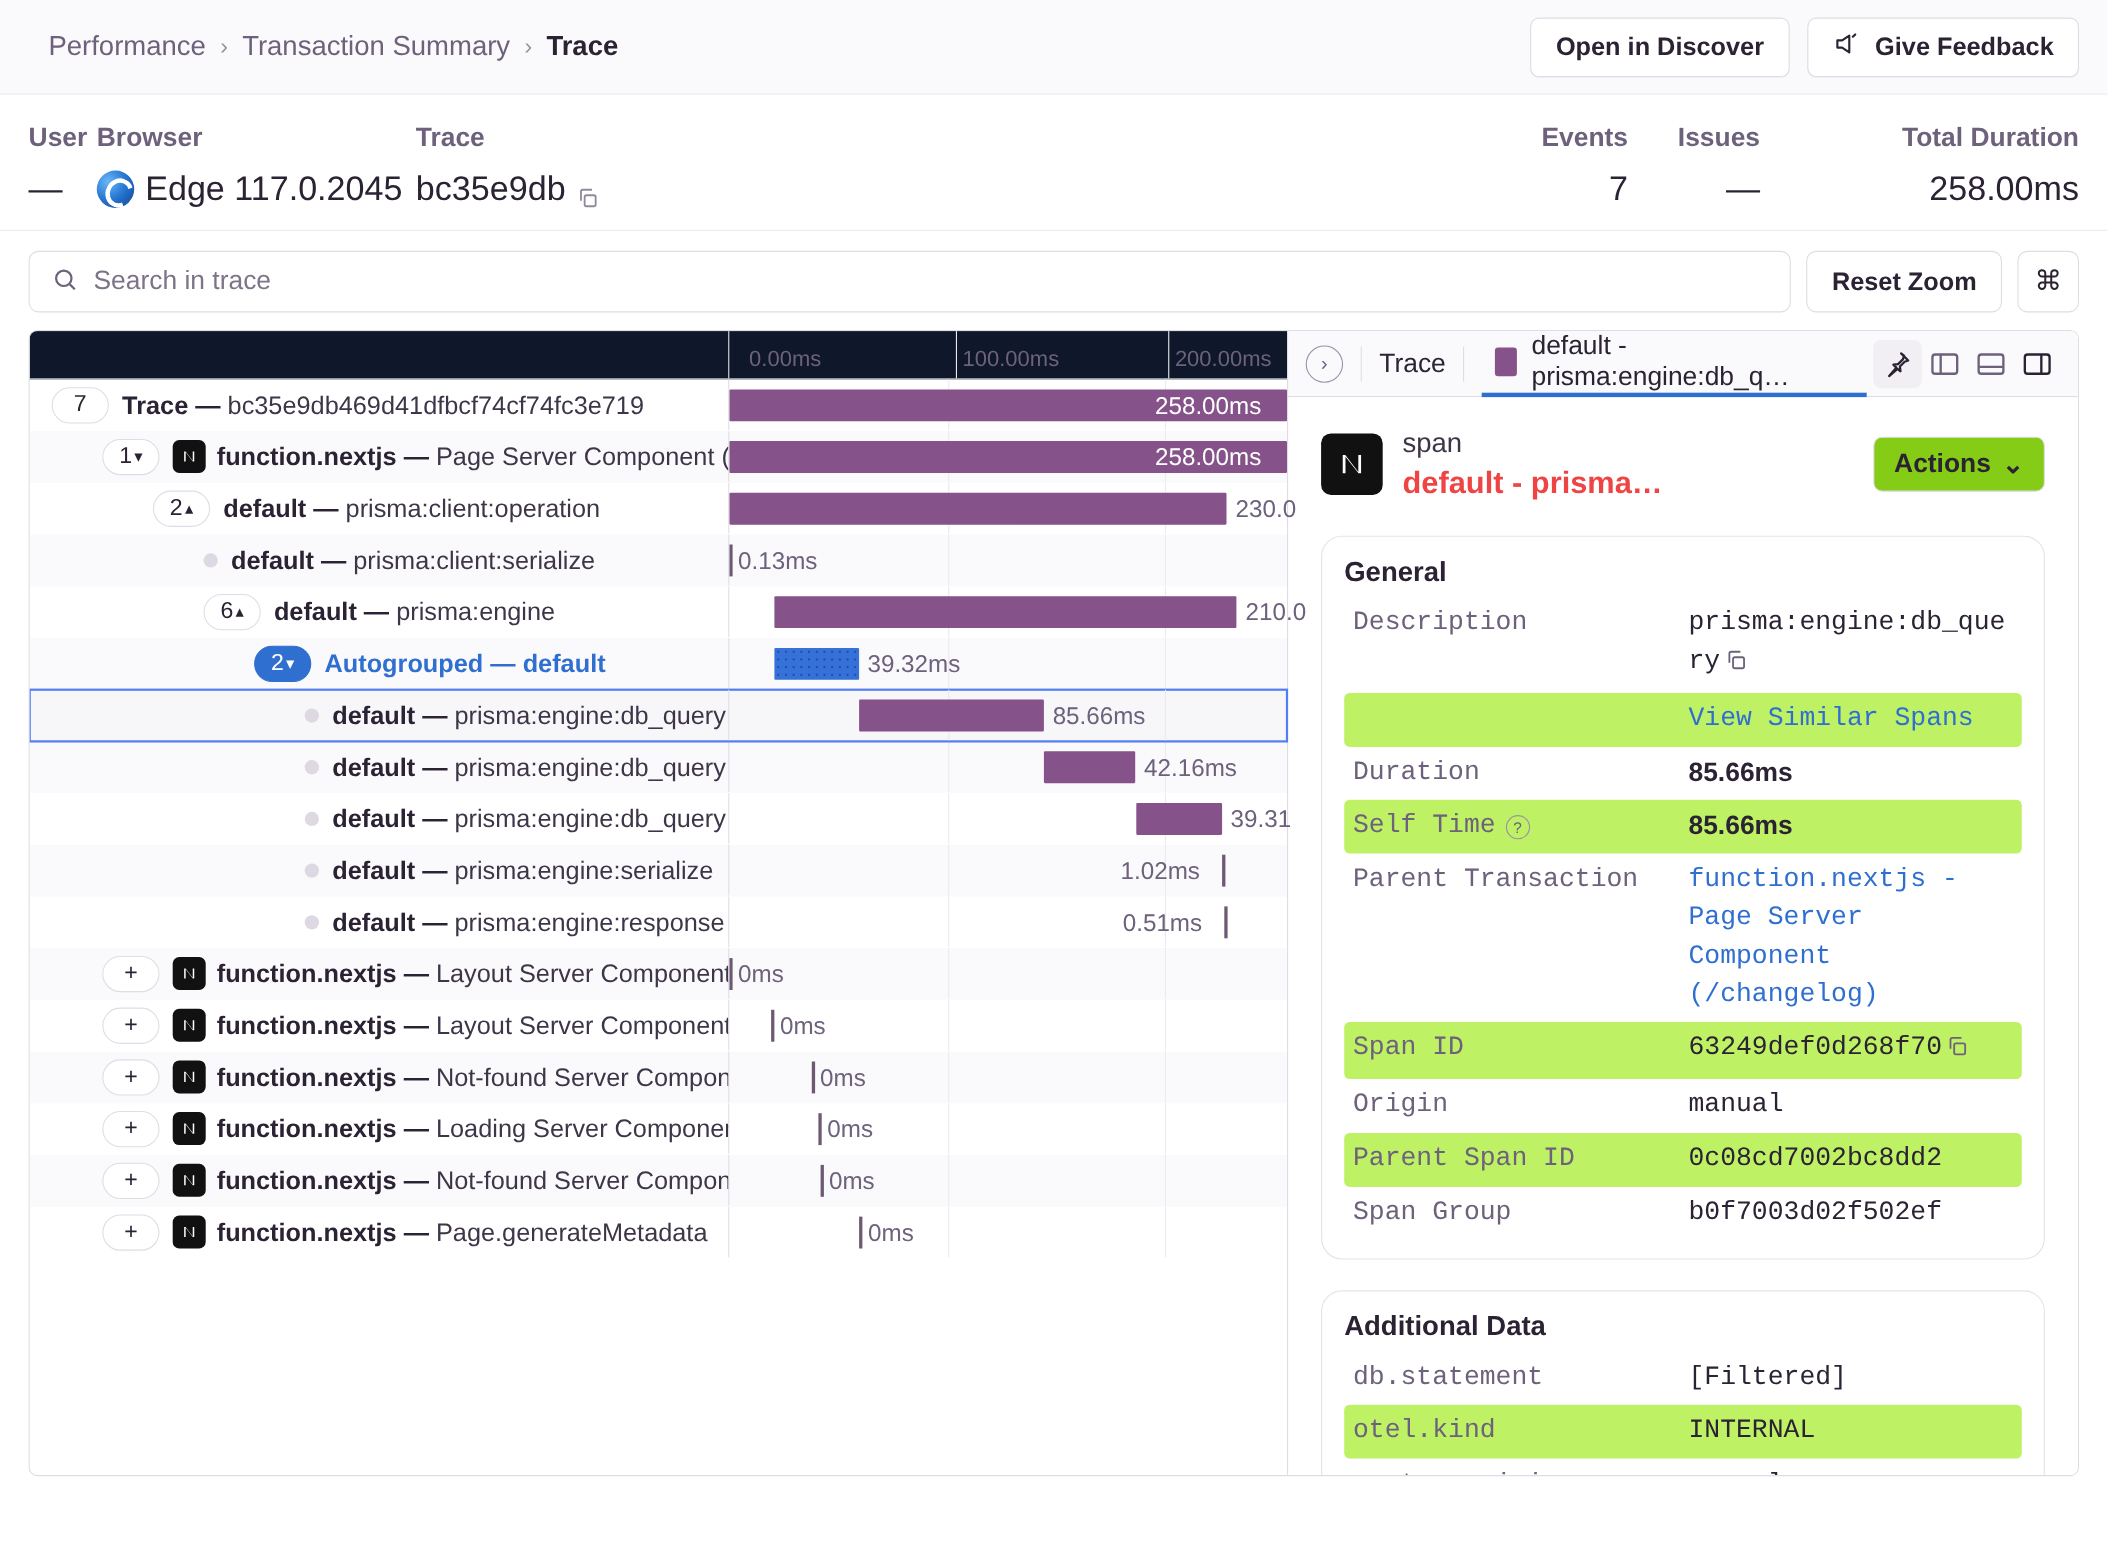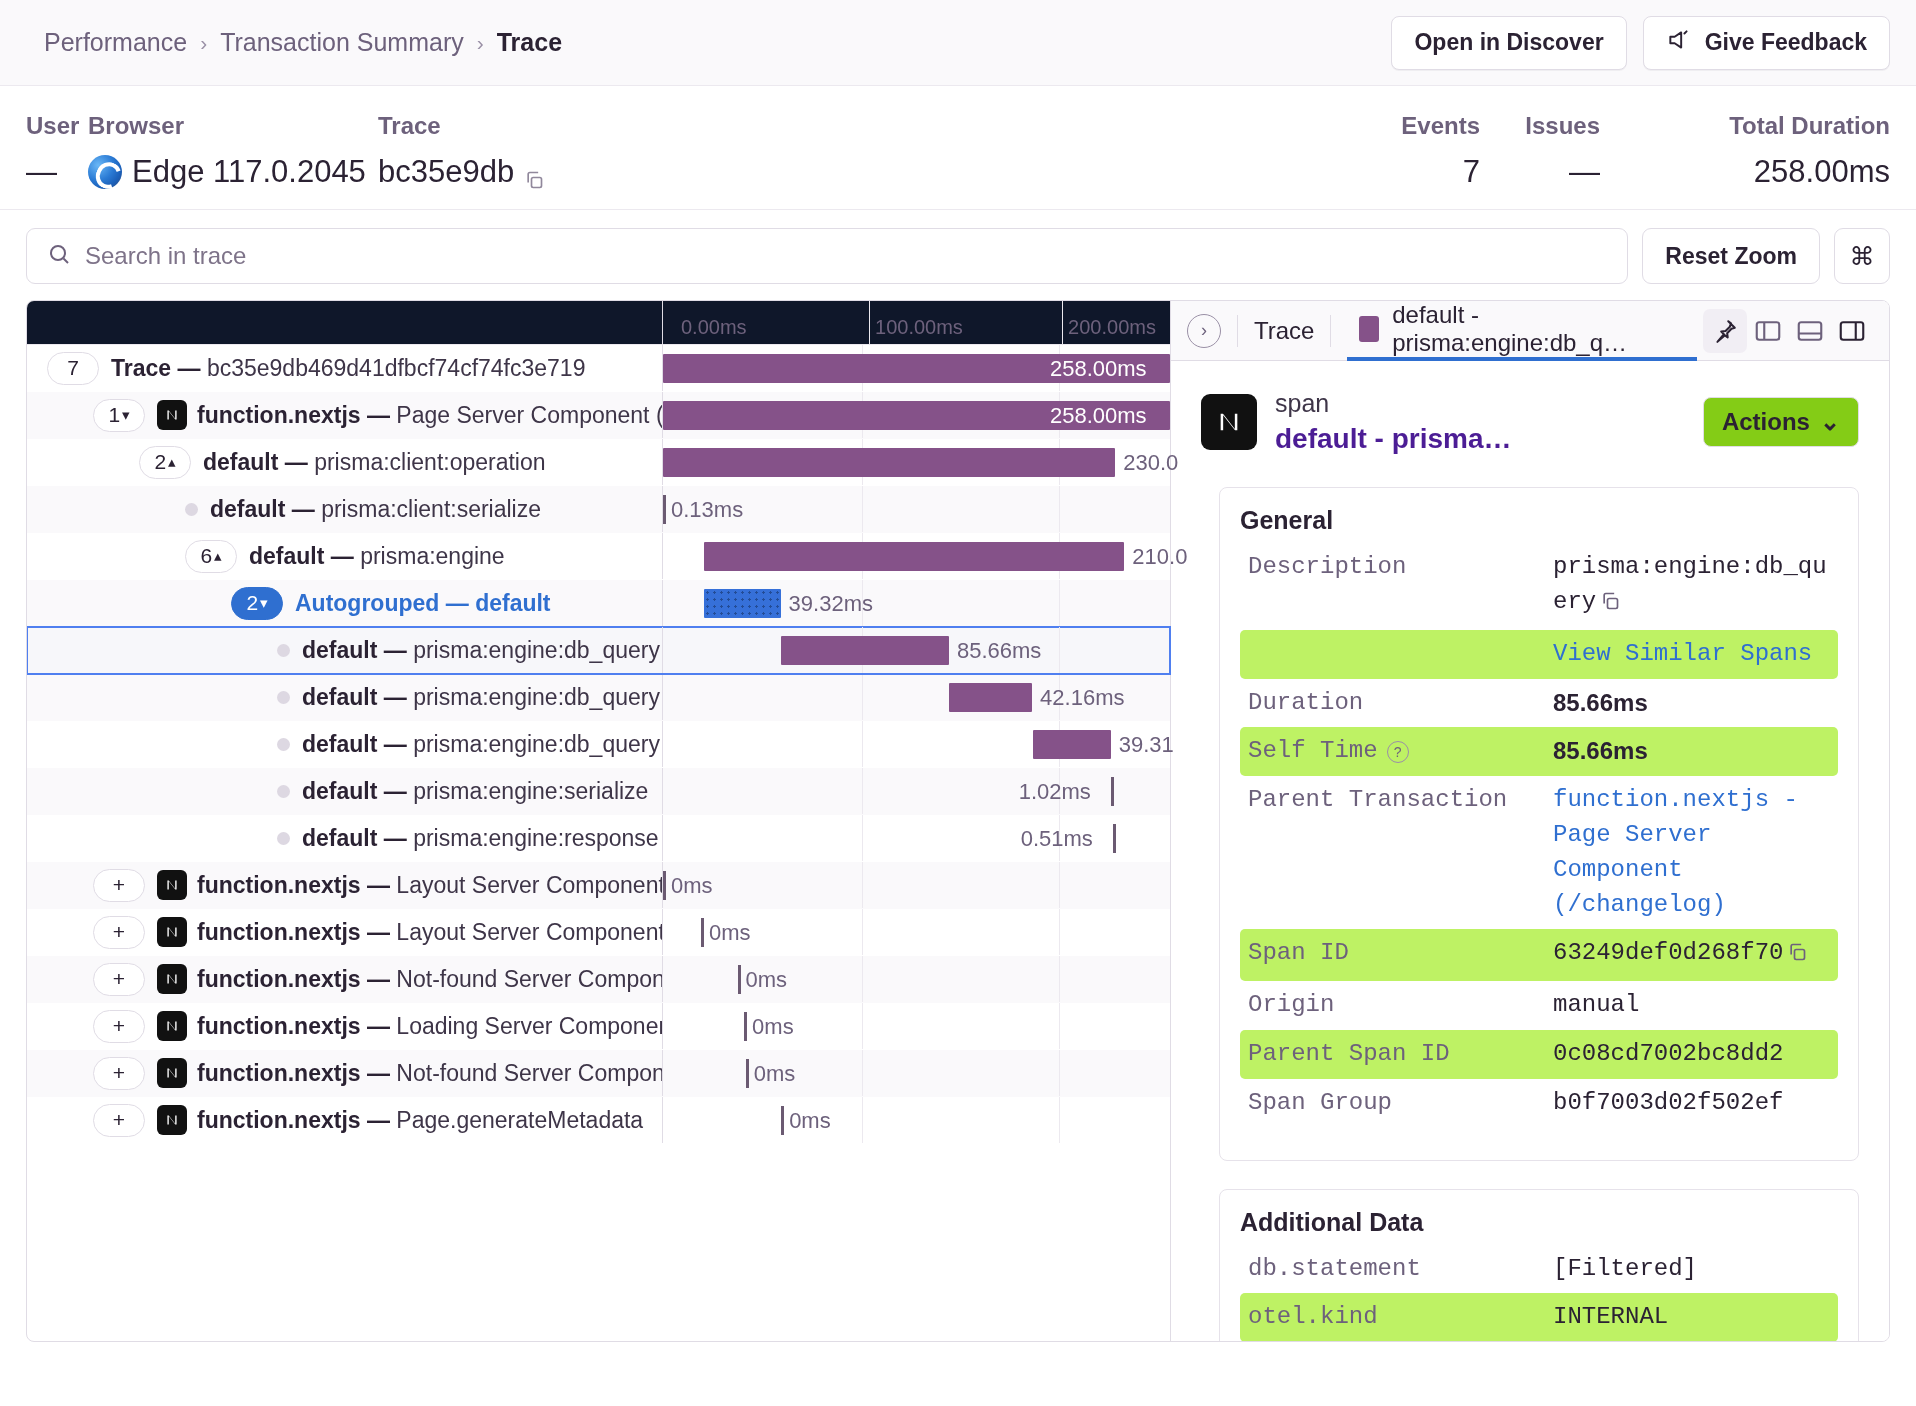--- a/index.html
+++ b/index.html
@@ -169,28 +169,28 @@
   .pin-btn { width: 44px; height: 44px; display: flex; align-items: center; justify-content: center;
              background: #f1eef4; border-radius: 7px; margin-left: 6px; flex: none; }
   .lay-btn { width: 42px; height: 42px; display: flex; align-items: center; justify-content: center; flex: none; }
 
   .det-body { padding: 26px 30px; height: 982px; overflow: hidden; }
   .span-head { display: flex; align-items: center; gap: 18px; margin-bottom: 30px; }
   .span-head .big-n { width: 56px; height: 56px; border-radius: 9px; background: #111;
                       display: flex; align-items: center; justify-content: center; flex: none; }
   .span-head .big-n svg { width: 40px; height: 40px; }
   .sh-txt .t1 { font-size: 25px; color: #3e3548; line-height: 1.3; }
-  .sh-txt .t2 { font-size: 28px; color: #4c1d95; font-weight: 700; line-height: 1.35; }
+  .sh-txt .t2 { font-size: 28px; color: #ef4444; font-weight: 700; line-height: 1.35; }
   .actions-btn {
     margin-left: auto; height: 50px; border: 1px solid #e0dce5; border-radius: 8px; background: #84cc16;
     font-size: 24px; font-weight: 700; color: #2b2233; padding: 0 18px;
     display: flex; align-items: center; gap: 10px;
   }
 
-  .card { border: 1px solid #e6e2ea; border-radius: 8px; padding: 18px 20px 32px 20px; margin-bottom: 28px; margin-left: 18px; }
+  .card { border: 1px solid #e6e2ea; border-radius: 19px; padding: 18px 20px 16px 20px; margin-bottom: 28px; }
   .card h3 { font-size: 25px; font-weight: 700; color: #2b2233; margin-bottom: 8px; }
   .kv { display: flex; padding: 7px 8px; border-radius: 5px; align-items: flex-start; }
   .kv.z { background: #bef264; }
   .kv .k { width: 305px; flex: none; font-size: 24px; color: #6d617c; font-family: "Liberation Mono", monospace;
            display: flex; align-items: center; gap: 9px; line-height: 1.45; }
   .kv .v { font-size: 24px; color: #2b2233; font-family: "Liberation Mono", monospace;
            line-height: 1.45; word-break: break-word; max-width: 350px; }
   .kv .v.b { font-family: "Liberation Sans", sans-serif; font-weight: 700; }
   .kv .v a, .link { color: #2f6fd0; text-decoration: none; }
   .qmark { width: 22px; height: 22px; border: 1.5px solid #9a90a6; border-radius: 50%;

